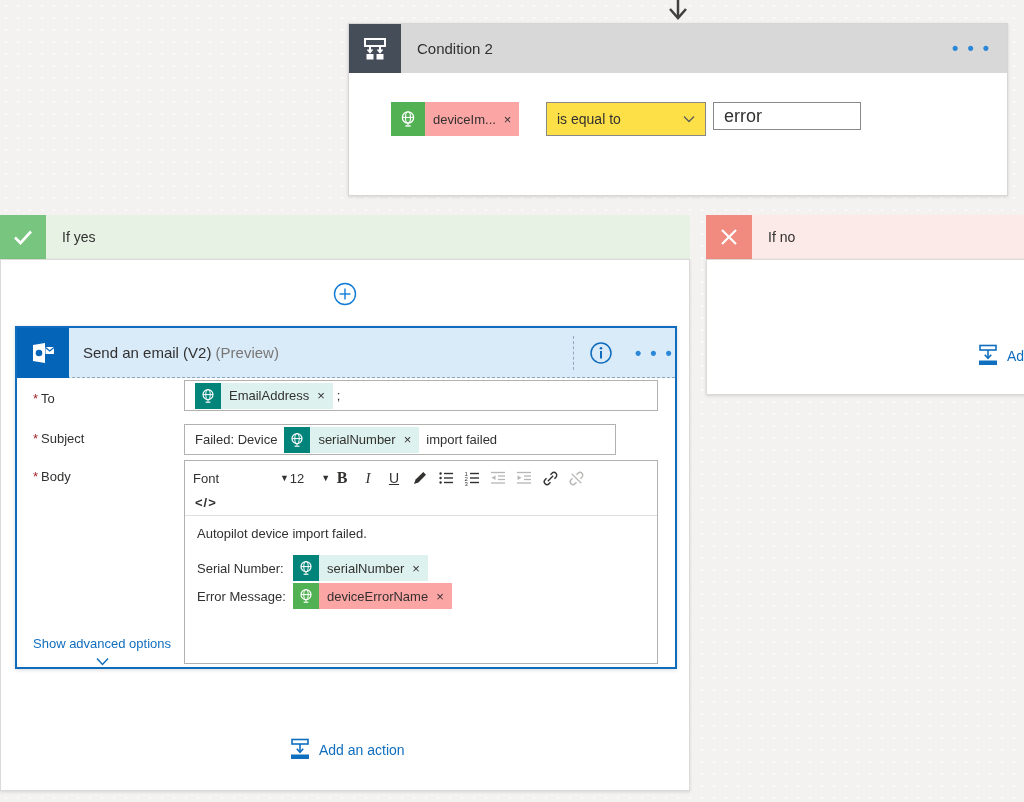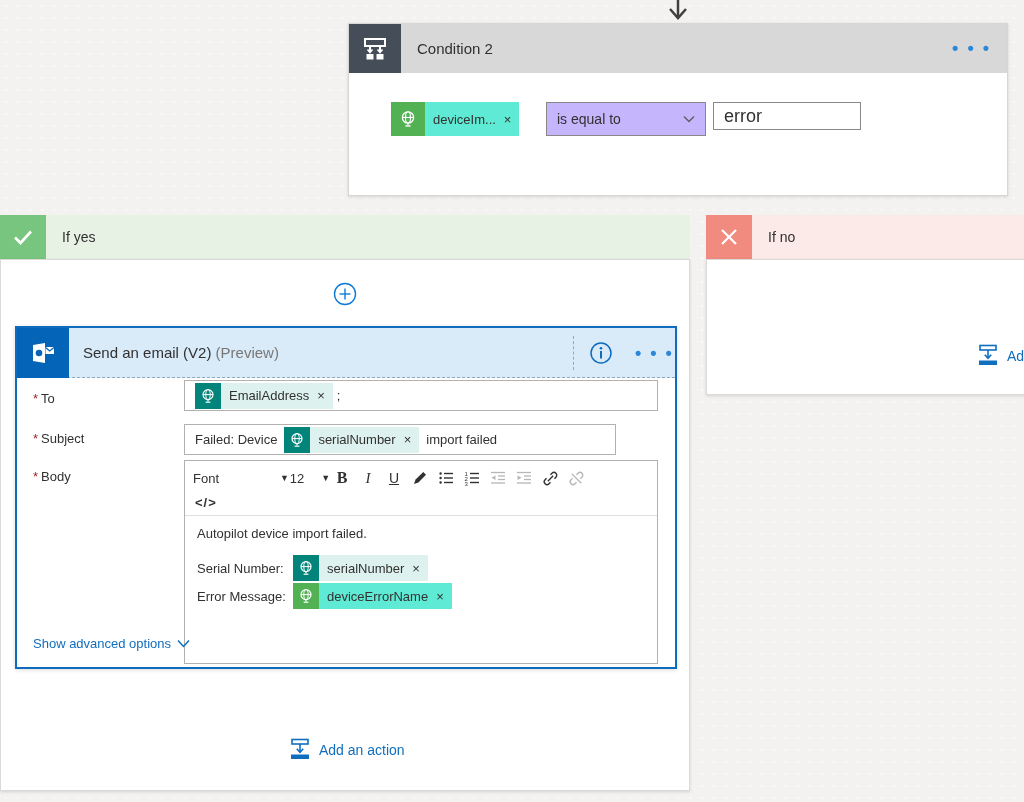--- a/index.html
+++ b/index.html
@@ -21,26 +21,26 @@
   #condition-icon-box { width:52px; height:49px; background:#454d59; display:flex; align-items:center; justify-content:center; flex:0 0 52px; }
   #condition-title { margin-left:16px; font-size:15px; color:#323130; }
   #condition-menu { position:absolute; right:16px; top:0; height:49px; display:flex; align-items:center; color:#2b88d8; font-size:18px; letter-spacing:2px; font-weight:bold; cursor:pointer; }
 
   .token-pill { display:inline-flex; align-items:stretch; cursor:pointer; }
   .token-pill .tk-icon { display:flex; align-items:center; justify-content:center; }
   .token-pill .tk-body { display:flex; align-items:center; font-size:13px; color:#323130; padding:0 8px; white-space:nowrap; }
   .tk-close { margin-left:8px; font-size:13px; color:#323130; cursor:pointer; line-height:1; }
   .icon-green { background:#52b152; }
   .icon-teal { background:#03847b; }
-  .pill-blue { background:#5eead4; }
+  .pill-blue { background:#fca5a5; }
   .pill-teal { background:#ddf2ee; }
 
   #cond-token { left:42px; top:78px; height:34px; }
   #cond-token .tk-icon { width:34px; }
-  #cond-operator { left:197px; top:78px; width:160px; height:34px; background:#c4b5fd; border:1px solid #8a8886; display:flex; align-items:center; padding:0 10px; font-size:14px; cursor:pointer; }
+  #cond-operator { left:197px; top:78px; width:160px; height:34px; background:#fde047; border:1px solid #8a8886; display:flex; align-items:center; padding:0 10px; font-size:14px; cursor:pointer; }
   #cond-operator .chev { margin-left:auto; }
   #cond-value { left:364px; top:78px; width:148px; height:28px; background:#fff; border:1px solid #8a8886; display:flex; align-items:center; padding:0 10px; font-size:18px; }
   #cond-add { left:42px; top:122px; width:118px; height:36px; background:#fff; border:1px solid #8a8886; display:flex; align-items:center; justify-content:center; gap:8px; font-size:14px; font-weight:bold; cursor:pointer; }
 
   
   .branch-header { height:44px; display:flex; align-items:stretch; cursor:pointer; }
   .branch-badge { width:46px; display:flex; align-items:center; justify-content:center; flex:0 0 46px; }
   .branch-label { display:flex; align-items:center; padding-left:16px; font-size:14px; color:#323130; flex:1; }
   #ifyes-header { left:0; top:215px; width:690px; }
   #ifyes-header .branch-badge { background:#77c57f; }
@@ -90,21 +90,21 @@
   #tb-underline { text-decoration:underline; font-size:14px; }
   .tb-disabled { opacity:.45; }
   #rt-row2 { height:22px; display:flex; align-items:center; }
   #tb-code { font-size:13px; font-weight:bold; letter-spacing:1px; color:#323130; cursor:pointer; padding-left:2px; }
 
   #rt-content { padding:10px 12px; font-size:13px; color:#323130; }
   #rt-line1 { margin-bottom:14px; }
   .rt-row { display:flex; align-items:center; margin-bottom:2px; height:26px; }
   .rt-row .rt-lbl { width:96px; flex:0 0 96px; }
 
-  #advanced-link { left:16px; top:308px; color:#106ebe; font-size:13px; display:flex; align-items:center; gap:6px; cursor:pointer; }
+  #advanced-link { left:16px; top:308px; color:#106ebe; font-size:13px; display:flex; align-items:center; gap:6px; cursor:pointer;flex-direction:column; }
 
   .add-action { display:flex; align-items:center; gap:8px; color:#106ebe; font-size:14px; cursor:pointer; white-space:nowrap; }
   #ifyes-add { left:288px; top:478px; }
   #ifno-add { left:270px; top:84px; }
 </style>
 </head>
 <body>
 
 <svg class="abs" style="left:662px;top:0;" width="32" height="23" viewBox="0 0 32 23">
   <line x1="16" y1="0" x2="16" y2="16" stroke="#404040" stroke-width="2.5"></line>

